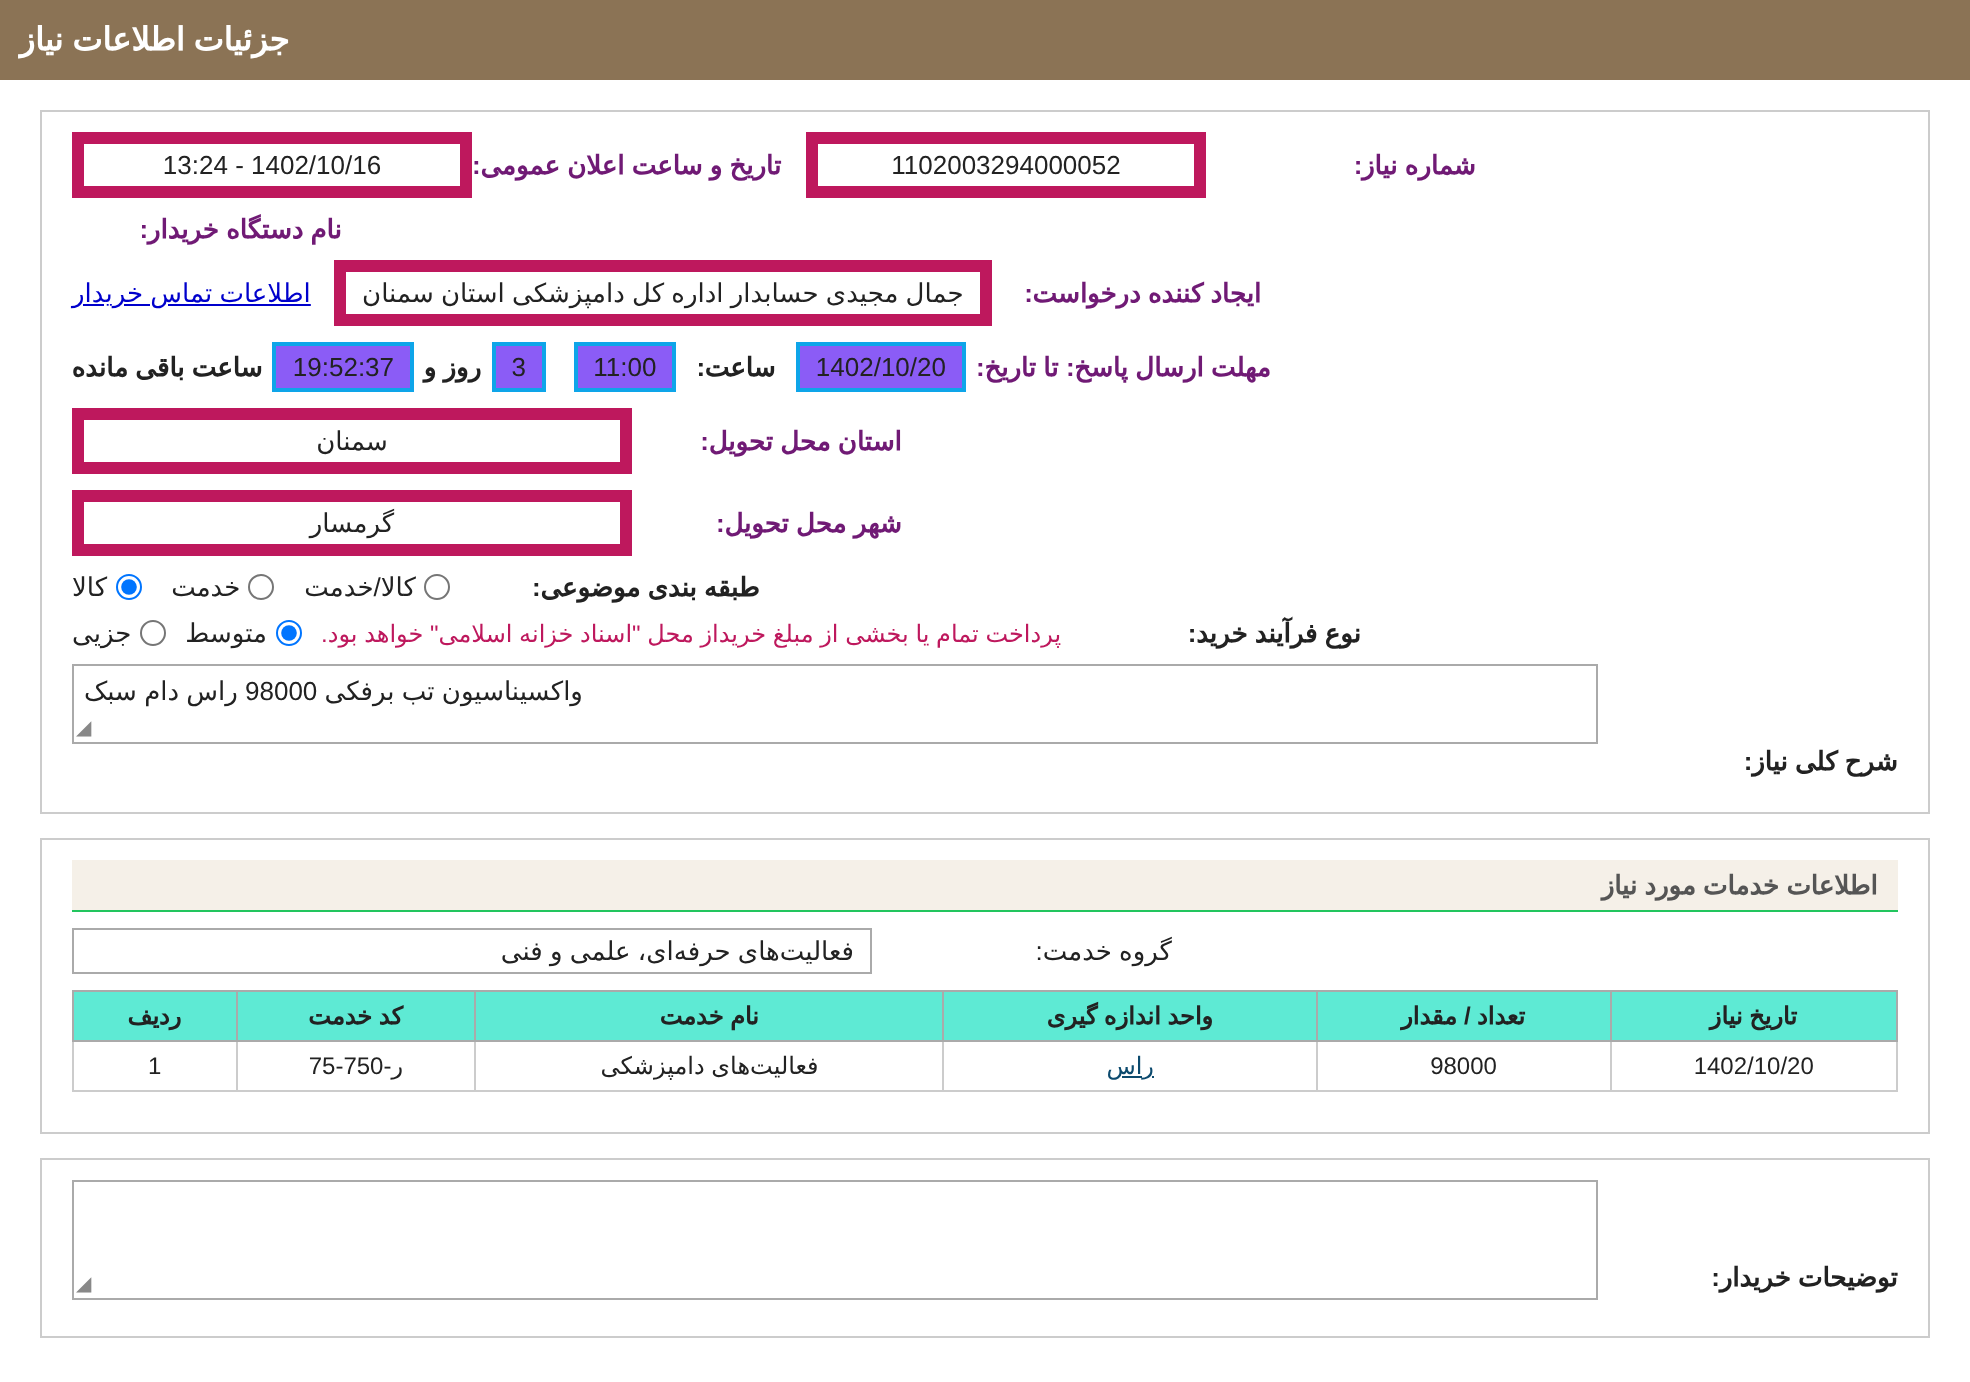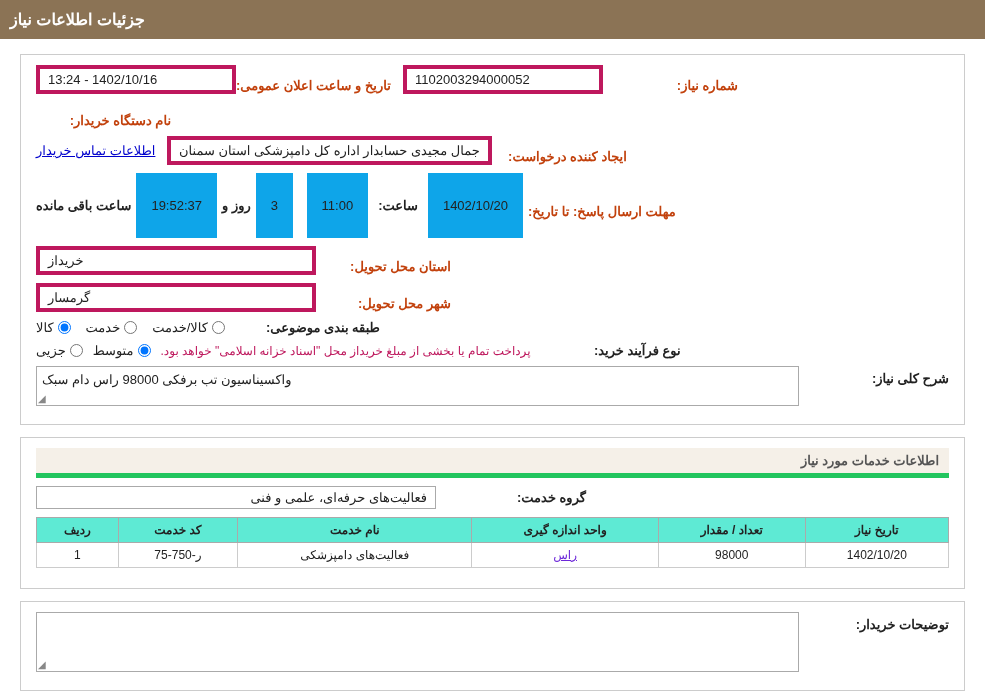--- a/index.html
+++ b/index.html
@@ -32,34 +32,33 @@
       padding: 10px 15px;
       margin-bottom: 12px;
     }
     .form-row {
       display: flex;
       align-items: center;
       margin-bottom: 8px;
       justify-content: flex-end;
     }
     .form-label {
-      color: #c2410c;
+      color: #701a75;
       min-width: 140px;
       text-align: right;
       padding-right: 5px;
       font-weight: bold;
       white-space: nowrap;
-      margin-top: 11px;
     }
     .form-value {
       background: #fff;
-      border: 4px solid #be185d;
+      border: 6px solid #be185d;
       padding: 3px 8px;
       min-width: 200px;
-      text-align: left;
+      text-align: center;
       min-height: 22px;
     }
     .form-value.wide {
       min-width: 400px;
     }
     .form-value.medium {
       min-width: 280px;
     }
     .link-text {
       color: #0000cc;
@@ -68,23 +67,23 @@
       margin-right: 8px;
     }
     .date-row {
       display: flex;
       align-items: center;
       justify-content: flex-end;
       gap: 5px;
       margin-bottom: 8px;
     }
     .date-box {
-      border: 7px solid #0ea5e9;
-      padding: 18px 8px;
-      background: #0ea5e9;
+      border: 2px solid #0ea5e9;
+      padding: 3px 8px;
+      background: #8b5cf6;
       min-height: 22px;
     }
     .inline-label {
       margin: 0 5px;
       font-weight: bold;
     }
     .radio-row {
       display: flex;
       align-items: center;
       justify-content: flex-end;
@@ -113,40 +112,41 @@
       font-weight: bold;
       min-width: 140px;
       text-align: right;
     }
     .process-desc {
       color: #be185d;
       font-size: 12px;
     }
     .sub-section-title {
       background: #f5f0e8;
-      border-bottom: 5px solid #22c55e;
+      border-bottom: 1px solid #22c55e;
       padding: 5px 10px;
       font-weight: bold;
       font-size: 13px;
       text-align: right;
       margin-bottom: 8px;
       color: #555;
     }
     .narration-row {
       display: flex;
       align-items: flex-start;
       justify-content: flex-end;
       gap: 10px;
       margin-bottom: 8px;
     }
     .narration-label {
       font-weight: bold;
       min-width: 140px;
       text-align: right;
       padding-top: 5px;
+      margin-top: 36px;
     }
     .narration-value {
       flex: 1;
       border: 1px solid #aaa;
       padding: 5px;
       min-height: 40px;
       text-align: left;
       background: #fff;
     }
     
@@ -162,33 +162,33 @@
       padding: 5px 8px;
       text-align: center;
       font-weight: bold;
     }
     .services-table td {
       border: 1px solid #ccc;
       padding: 5px 8px;
       text-align: center;
     }
     .services-table td.link-cell {
-      color: #6d28d9;
+      color: #0c4a6e;
       text-decoration: underline;
       cursor: pointer;
     }
     .group-row {
       display: flex;
       align-items: center;
       justify-content: flex-end;
       gap: 10px;
       margin-bottom: 8px;
     }
     .group-label {
-      font-weight: bold;
+      font-weight: normal;
       min-width: 140px;
     }
     .group-value {
       background: #fff;
       border: 1px solid #aaa;
       padding: 3px 8px;
       min-width: 400px;
       min-height: 22px;
       text-align: right;
     }
@@ -267,21 +267,21 @@
         <span class="date-box">11:00</span>
         &nbsp;
         <span class="date-box">3</span>
         <span class="remaining-label">روز و</span>
         <span class="date-box">19:52:37</span>
         <span class="remaining-label">ساعت باقی مانده</span>
       </div>
 
       <div class="form-row">
         <span class="form-label">استان محل تحویل:</span>
-        <span class="form-value medium">خریداز</span>
+        <span class="form-value medium">سمنان</span>
       </div>
 
       <div class="form-row">
         <span class="form-label">شهر محل تحویل:</span>
         <span class="form-value medium">گرمسار</span>
       </div>
 
       <div class="radio-row">
         <span class="radio-label">طبقه بندی موضوعی:</span>
         <div class="radio-option">

